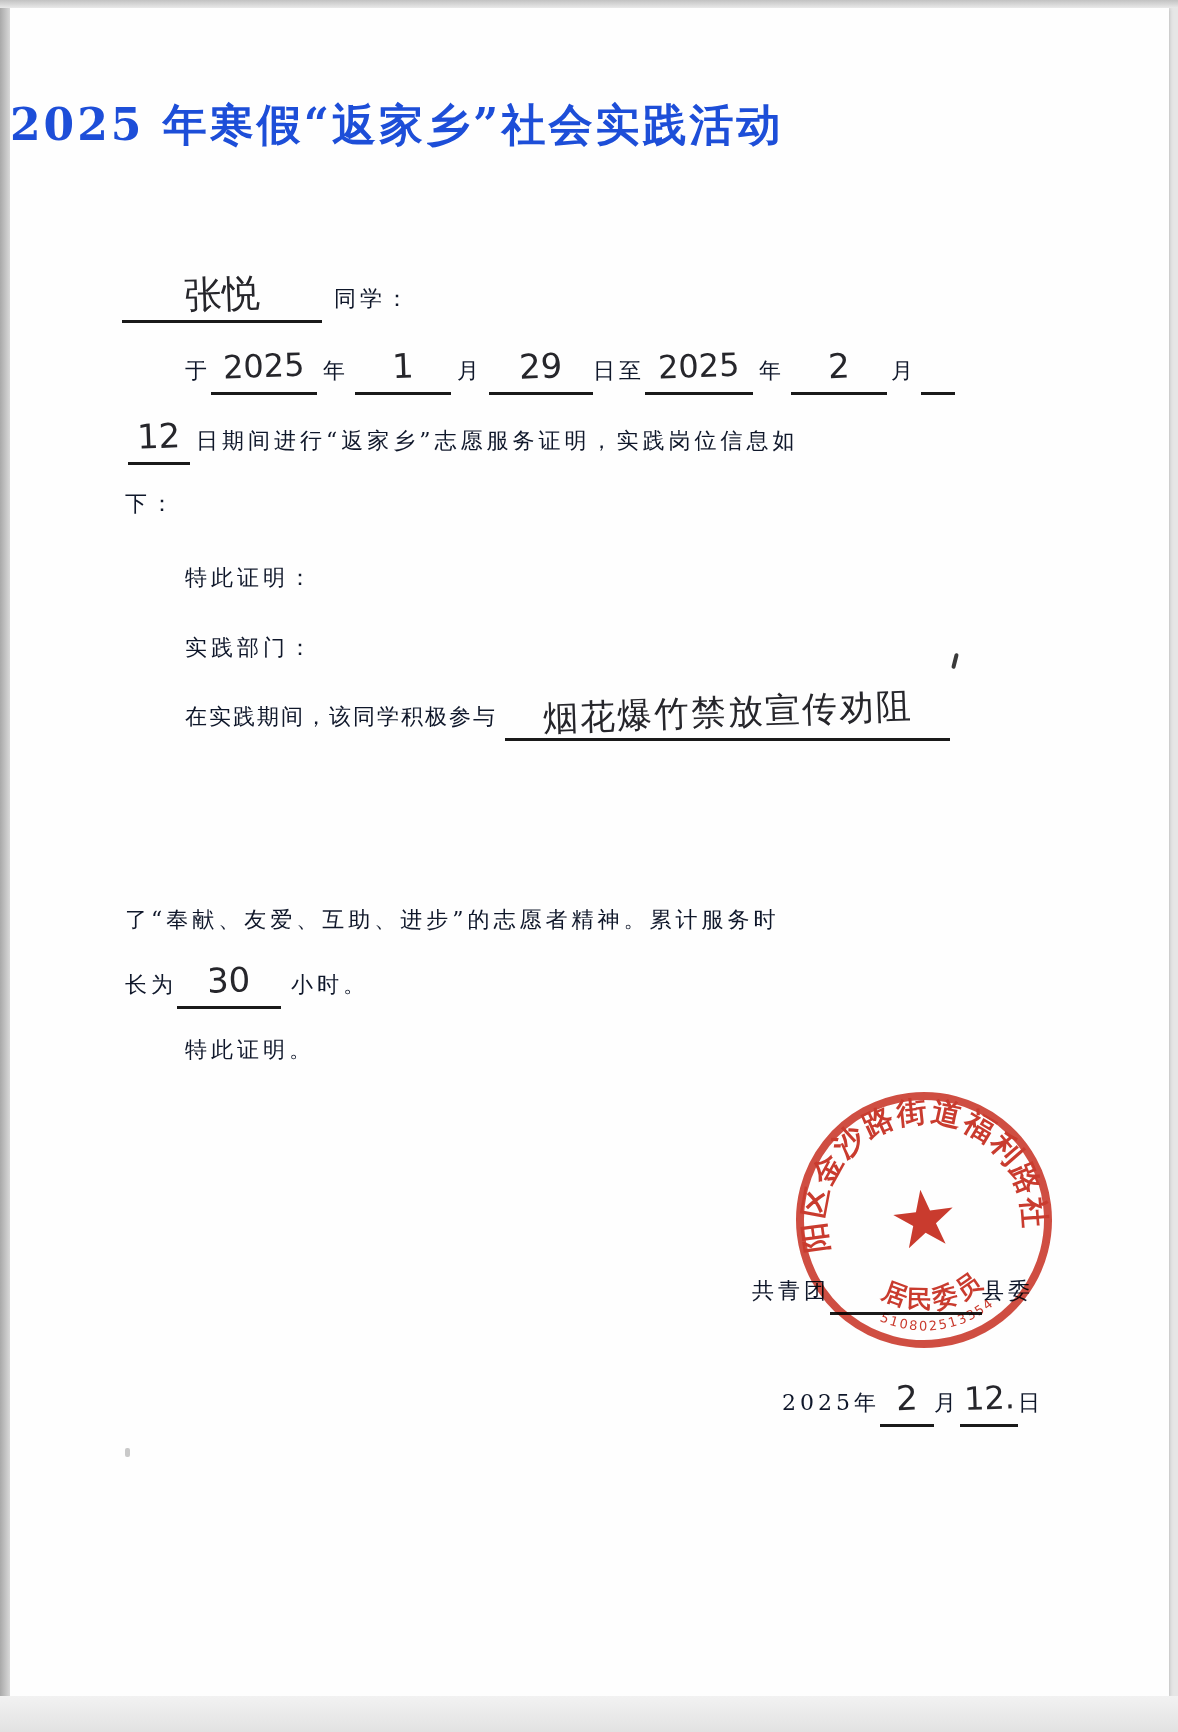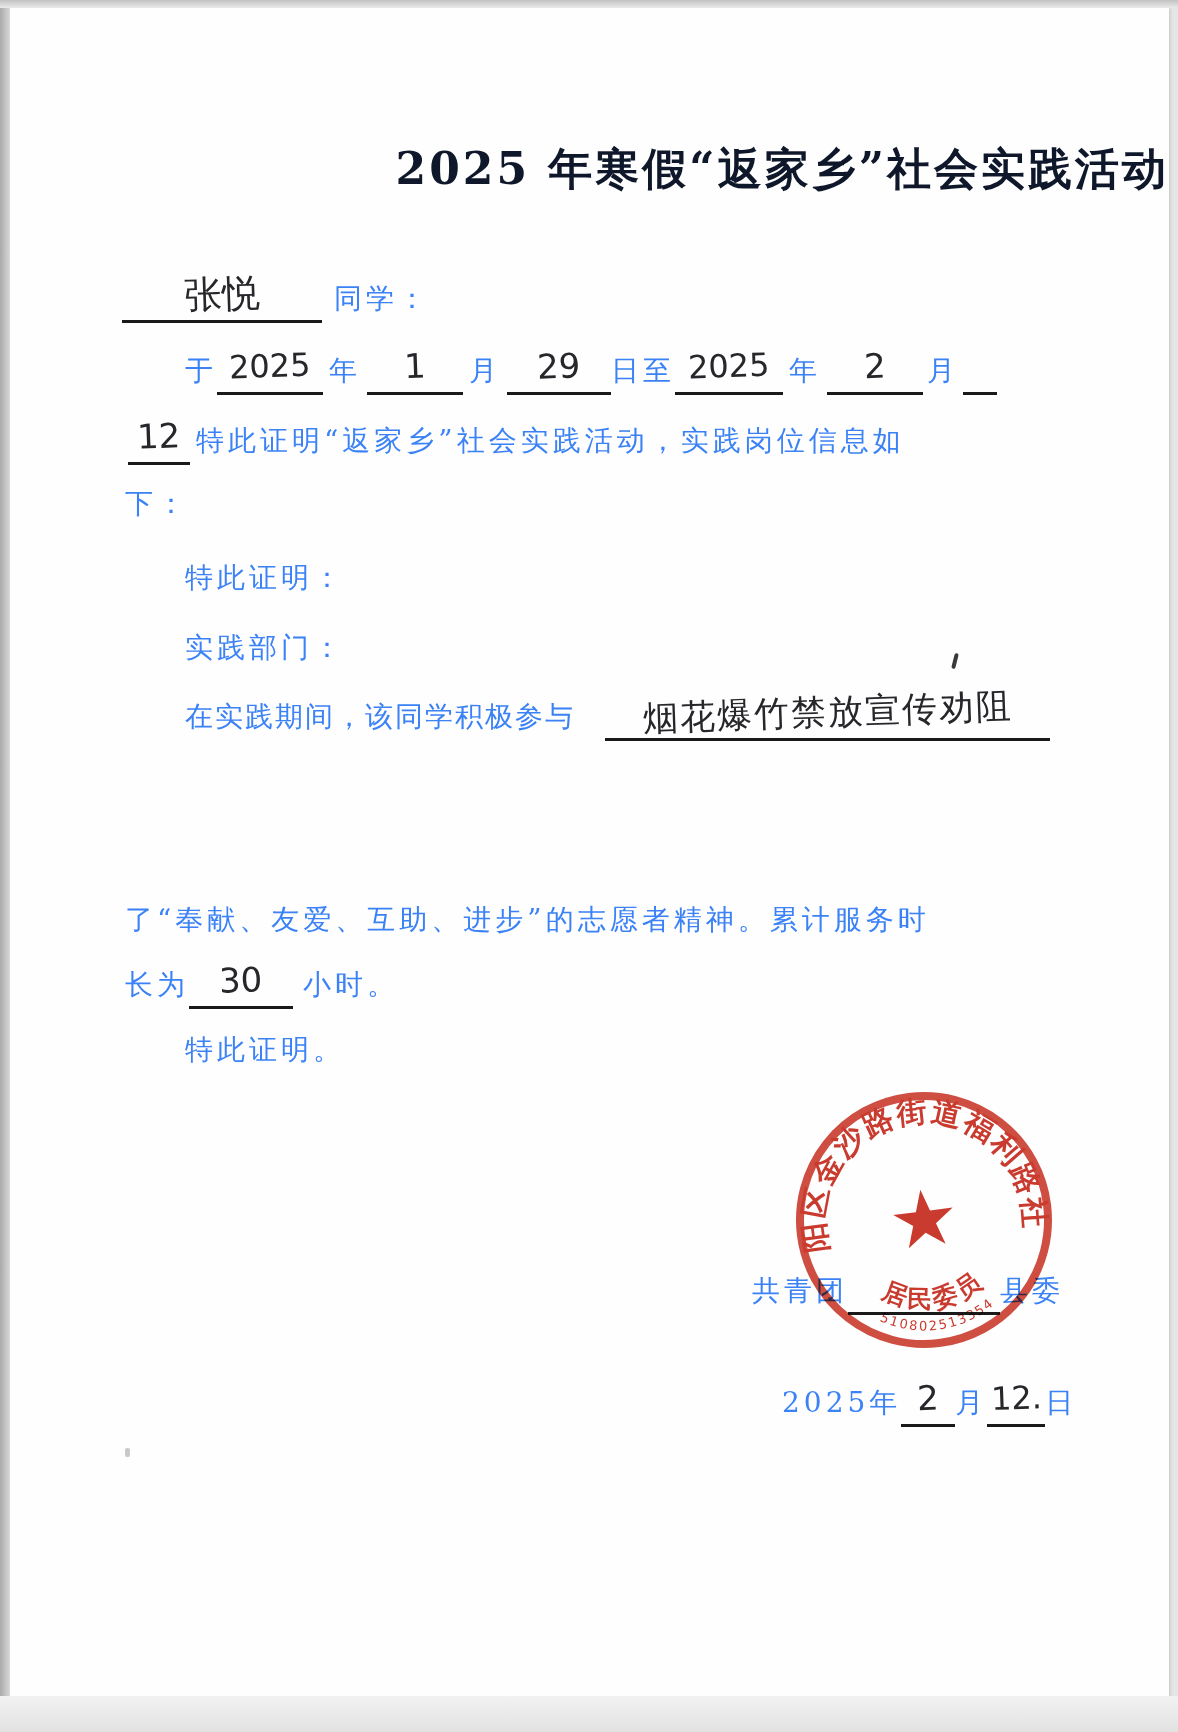--- a/index.html
+++ b/index.html
@@ -14,24 +14,24 @@
     position:absolute;left:10px;top:8px;right:9px;height:1690px;
     background:#fefefe;
     box-shadow:0 0 4px rgba(0,0,0,.25);
   }
   .edge-left{position:absolute;left:0;top:0;width:10px;height:100%;background:linear-gradient(90deg,#a9a9a9,#d9d9d9);}
   .edge-top{position:absolute;left:0;top:0;width:100%;height:8px;background:linear-gradient(180deg,#c2c2c2,#e9e9e9);}
   .edge-bottom{position:absolute;left:0;bottom:0;width:100%;height:36px;background:linear-gradient(180deg,#f2f2f2,#e2e2e2);}
 
   .abs{position:absolute;}
   .title{
-    left:0;width:100%;text-align:right;font-weight:bold;
-    font-size:44px;letter-spacing:3px;color:#0f172a;margin-top:44px;
+    left:0;width:100%;text-align:left;font-weight:bold;
+    font-size:44px;letter-spacing:3px;color:#1d4ed8;
   }
-  .print{font-size:28px;letter-spacing:4px;line-height:48px;color:#3b82f6;}
+  .print{font-size:22px;letter-spacing:4px;line-height:48px;color:#0f172a;}
   .hand{
     font-family:"DejaVu Sans","Liberation Sans",sans-serif;
     color:#26262b;display:inline-block;transform:rotate(-2deg);
   }
   .u{
     display:inline-block;border-bottom:3px solid #1a1a1a;
     text-align:center;vertical-align:bottom;line-height:40px;height:46px;
   }
   .row{display:flex;align-items:flex-end;}
   .sp{letter-spacing:2px;}
@@ -77,31 +77,31 @@
     <span class="print">日至</span>
     <span class="u" style="width:108px;"><span class="hand" style="font-size:32px;">2025</span></span>
     <span class="print" style="margin:0 6px;">年</span>
     <span class="u" style="width:96px;"><span class="hand" style="font-size:34px;">2</span></span>
     <span class="print" style="margin:0 4px;">月</span>
     <span class="u" style="width:34px;"></span>
   </div>
 
   <div class="abs row" style="left:118px;top:408px;">
     <span class="u" style="width:62px;"><span class="hand" style="font-size:34px;">12</span></span>
-    <span class="print" style="margin-left:6px;">特此证明“返家乡”社会实践活动，实践岗位信息如</span>
+    <span class="print" style="margin-left:6px;">日期间进行“返家乡”志愿服务证明，实践岗位信息如</span>
   </div>
 
   <div class="abs print" style="left:115px;top:472px;">下：</div>
 
   <div class="abs print" style="left:175px;top:546px;">特此证明：</div>
   <div class="abs print" style="left:175px;top:616px;">实践部门：</div>
 
   <div class="stray-mark"></div>
 
-  <div class="abs row" style="left:175px;top:684px;gap:22px;">
+  <div class="abs row" style="left:175px;top:684px;">
     <span class="print sp">在实践期间，该同学积极参与</span>
     <span class="u" style="width:445px;margin-left:8px;"><span class="hand" style="font-size:35px;letter-spacing:2px;">烟花爆竹禁放宣传劝阻</span></span>
   </div>
   <div class="abs print" style="left:115px;top:888px;">了“奉献、友爱、互助、进步”的志愿者精神。累计服务时</div>
   <div class="abs row" style="left:115px;top:952px;">
     <span class="print">长为</span>
     <span class="u" style="width:104px;"><span class="hand" style="font-size:34px;">30</span></span>
     <span class="print" style="margin-left:10px;">小时。</span>
   </div>
 

